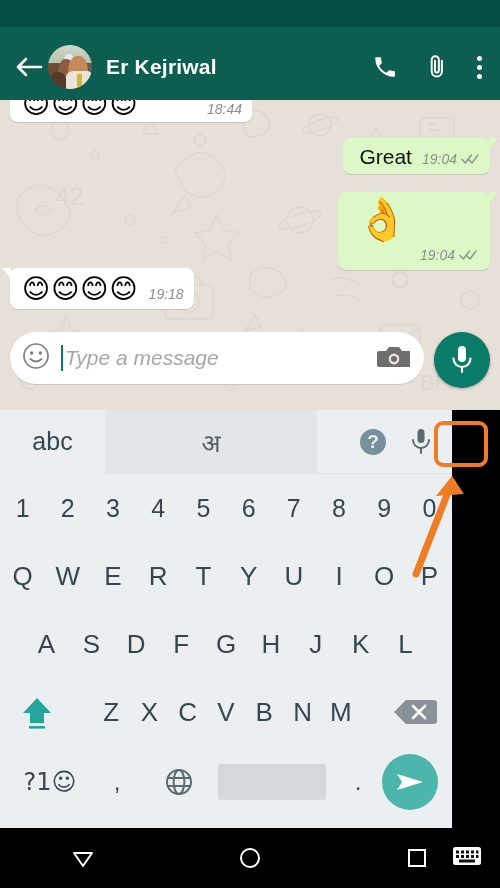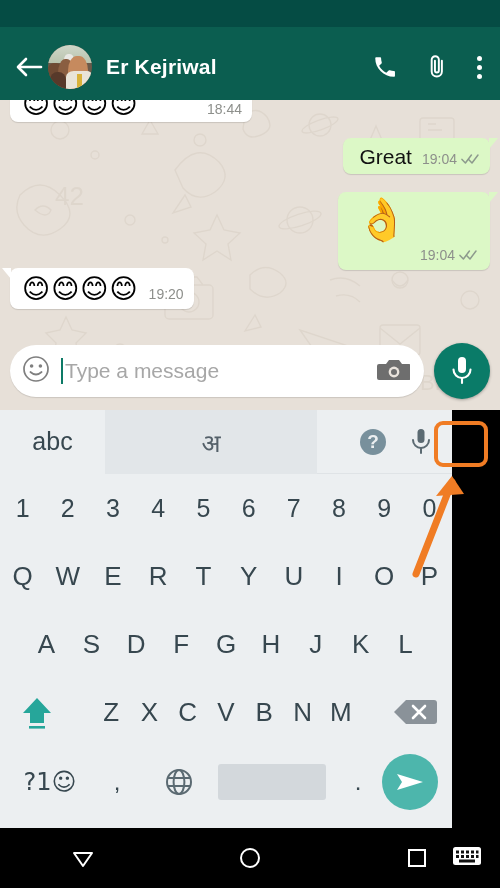--- a/index.html
+++ b/index.html
@@ -64,37 +64,37 @@
   .bubble.out { background:#dcf8c6; }
   .tail { position:absolute; width:0; height:0; top:0; }
   .tail.in  { left:-8px; border-top:11px solid #fff; border-left:9px solid transparent; }
   .tail.out { right:-8px; border-top:11px solid #dcf8c6; border-right:9px solid transparent; }
 
   .btext { font-size:21px; color:#111; line-height:1.1; }
   .bemoji { font-size:27px; line-height:1.05; letter-spacing:1px;
     font-family:"DejaVu Sans","Liberation Sans",sans-serif; }
   .bemoji.big { font-size:42px; }
   .meta { display:flex; align-items:center; gap:4px; margin-left:10px; padding-bottom:1px; }
-  .time { font-size:14px; color:#8d8f8b; white-space:nowrap; }
+  .time { font-size:14px; color:#8d8f8b; white-space:nowrap;font-style:italic; }
   .ticks { width:19px; height:12px; display:block; }
 
   
   #b-top { left:10px; top:-18px; width:242px; height:40px; padding:5px 10px 4px 12px; }
   #b-top .bemoji { font-size:27px; }
   #b-top .meta { position:absolute; right:10px; bottom:4px; margin:0; }
   #b-great { right:10px; top:38px;padding-left:16px; }
   #b-ok    { right:10px; top:92px; width:152px; height:78px;
              flex-direction:column; align-items:flex-end; justify-content:space-between; padding:6px 12px 6px 14px; }
   #b-ok .bemoji { align-self:flex-start; margin-left:4px; }
   #b-ok .meta { margin:0; }
   #b-smiles { left:10px; top:168px; }
 
   
   .composer { position:absolute; left:0; bottom:0; width:500px; height:78px;
-      display:flex; align-items:center; padding:0 10px; }
+      display:flex; align-items:flex-start; padding:0 10px;font-style:italic; }
   .inputbar {
     flex:1; height:52px; background:#fff; border-radius:26px;
     display:flex; align-items:center; padding:0 14px 0 12px;
     box-shadow:0 1px 1px rgba(0,0,0,.12); position:relative;
   }
   .smiley { width:28px; height:28px; flex:none; }
   .caret { width:2px; height:26px; background:#0d7a66; margin-left:11px; flex:none; }
   .placeholder { font-size:21px; color:#a7a7a7; margin-left:2px; flex:1; }
   .cam { width:34px; height:26px; flex:none; }
   .micbtn {
@@ -276,21 +276,21 @@
             <path d="M1 6.4 L4.4 10 L10.4 2" stroke="#8d9a8d" stroke-width="1.5" fill="none" stroke-linecap="round" stroke-linejoin="round"></path>
             <path d="M7.6 6.4 L11 10 L17 2" stroke="#8d9a8d" stroke-width="1.5" fill="none" stroke-linecap="round" stroke-linejoin="round"></path>
           </svg>
         </span>
       </div>
 
       <div class="bubble in" id="b-smiles">
         <span class="tail in"></span>
         <span class="bemoji">😊😊😊😊</span>
         <span class="meta">
-          <span class="time">19:20</span>
+          <span class="time">19:18</span>
         </span>
       </div>
     </div>
 
     <div class="composer">
       <div class="inputbar">
         <span>
           <svg class="smiley" viewBox="0 0 28 28" aria-hidden="true">
             <circle cx="14" cy="14" r="12" stroke="#7f7f7f" stroke-width="1.7" fill="none"></circle>
             <circle cx="9.6" cy="11" r="1.8" fill="#7f7f7f"></circle>

